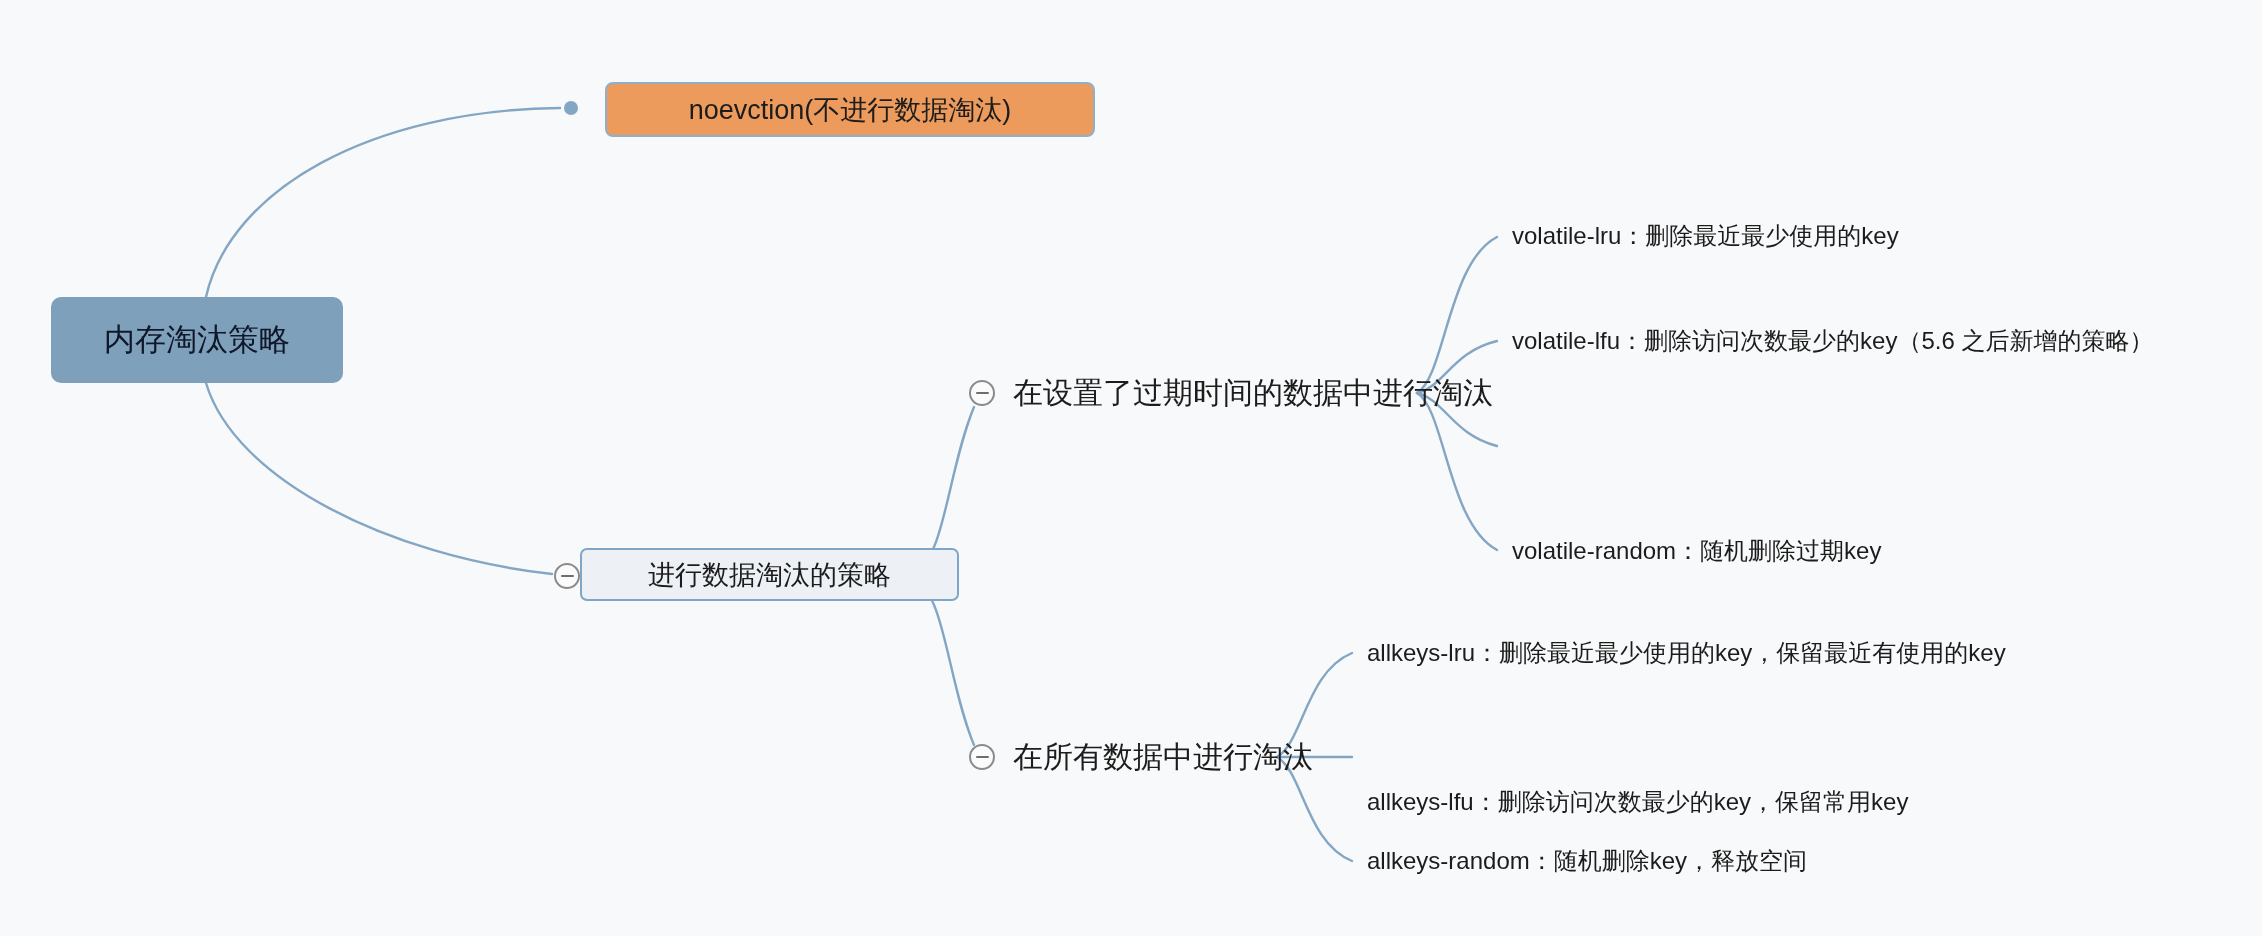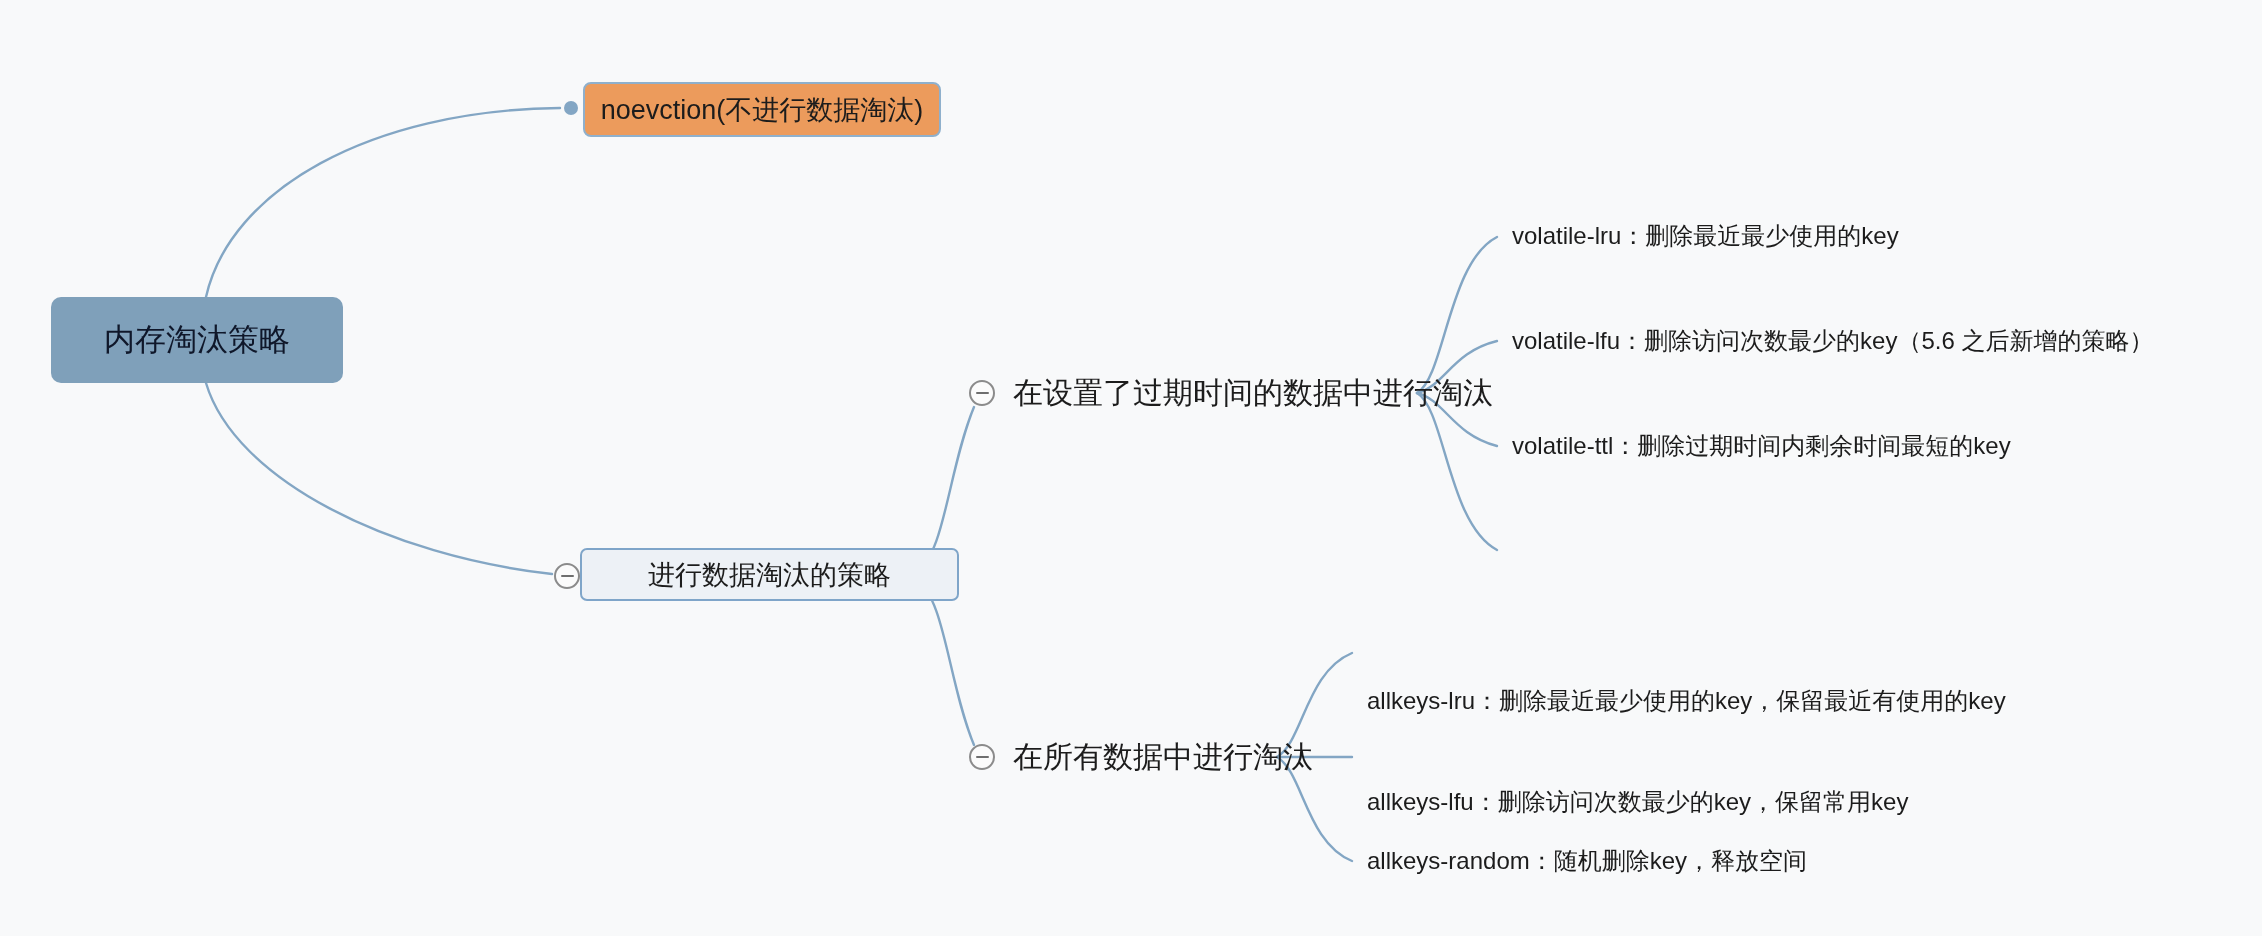--- a/index.html
+++ b/index.html
@@ -41,22 +41,22 @@
   }
   .root-node {
     left: 51px; top: 297px;
     width: 292px; height: 86px;
     background: #7fa0ba;
     border-radius: 10px;
     color: #0f172a;
     font-size: 31px;
   }
   .noeviction-node {
-    left: 583px; top: 82px;
-    width: 358px; height: 55px;
+    left: 605px; top: 82px;
+    width: 490px; height: 55px;
     background: #ec9b5c;
     border: 2px solid #8fb0cc;
     border-radius: 8px;
     font-size: 27px;
     text-align: center;
   }
   .eviction-node {
     left: 580px; top: 548px;
     width: 379px; height: 53px;
     background: #edf1f6;
@@ -77,21 +77,21 @@
     position: absolute;
     height: 34px;
     line-height: 34px;
     font-size: 24px;
     white-space: nowrap;
   }
   .leaf.v0 { left: 1512px; top: 219px; }
   .leaf.v1 { left: 1512px; top: 324px; }
   .leaf.v2 { left: 1512px; top: 429px; }
   .leaf.v3 { left: 1512px; top: 534px; }
-  .leaf.a0 { left: 1367px; top: 636px; margin-top: 48px; }
+  .leaf.a0 { left: 1367px; top: 636px; }
   .leaf.a1 { left: 1367px; top: 740px; margin-top: 45px; }
   .leaf.a2 { left: 1367px; top: 844px; }
   .collapse-btn {
     position: absolute;
     width: 26px; height: 26px;
     border-radius: 50%;
     background: #fbfbfb;
     border: 2px solid #8b8b8b;
     box-sizing: border-box;
     display: flex;
@@ -149,19 +149,19 @@
   </div>
   <div class="collapse-btn c-allkeys">
     <span class="minus-bar"></span>
   </div>
 
   <div class="group-label volatile">在设置了过期时间的数据中进行淘汰</div>
   <div class="group-label allkeys">在所有数据中进行淘汰</div>
 
   <div class="leaf v0">volatile-lru：删除最近最少使用的key</div>
   <div class="leaf v1">volatile-lfu：删除访问次数最少的key（5.6 之后新增的策略）</div>
-  <div class="leaf v2">volatile-ttl：删除过期时间内剩余时间最短的key</div>
+  <div class="leaf v3">volatile-random：随机删除过期key</div>
 
   <div class="leaf a0">allkeys-lru：删除最近最少使用的key，保留最近有使用的key</div>
   <div class="leaf a1">allkeys-lfu：删除访问次数最少的key，保留常用key</div>
   <div class="leaf a2">allkeys-random：随机删除key，释放空间</div>
 
 </div>
 
 </body></html>

